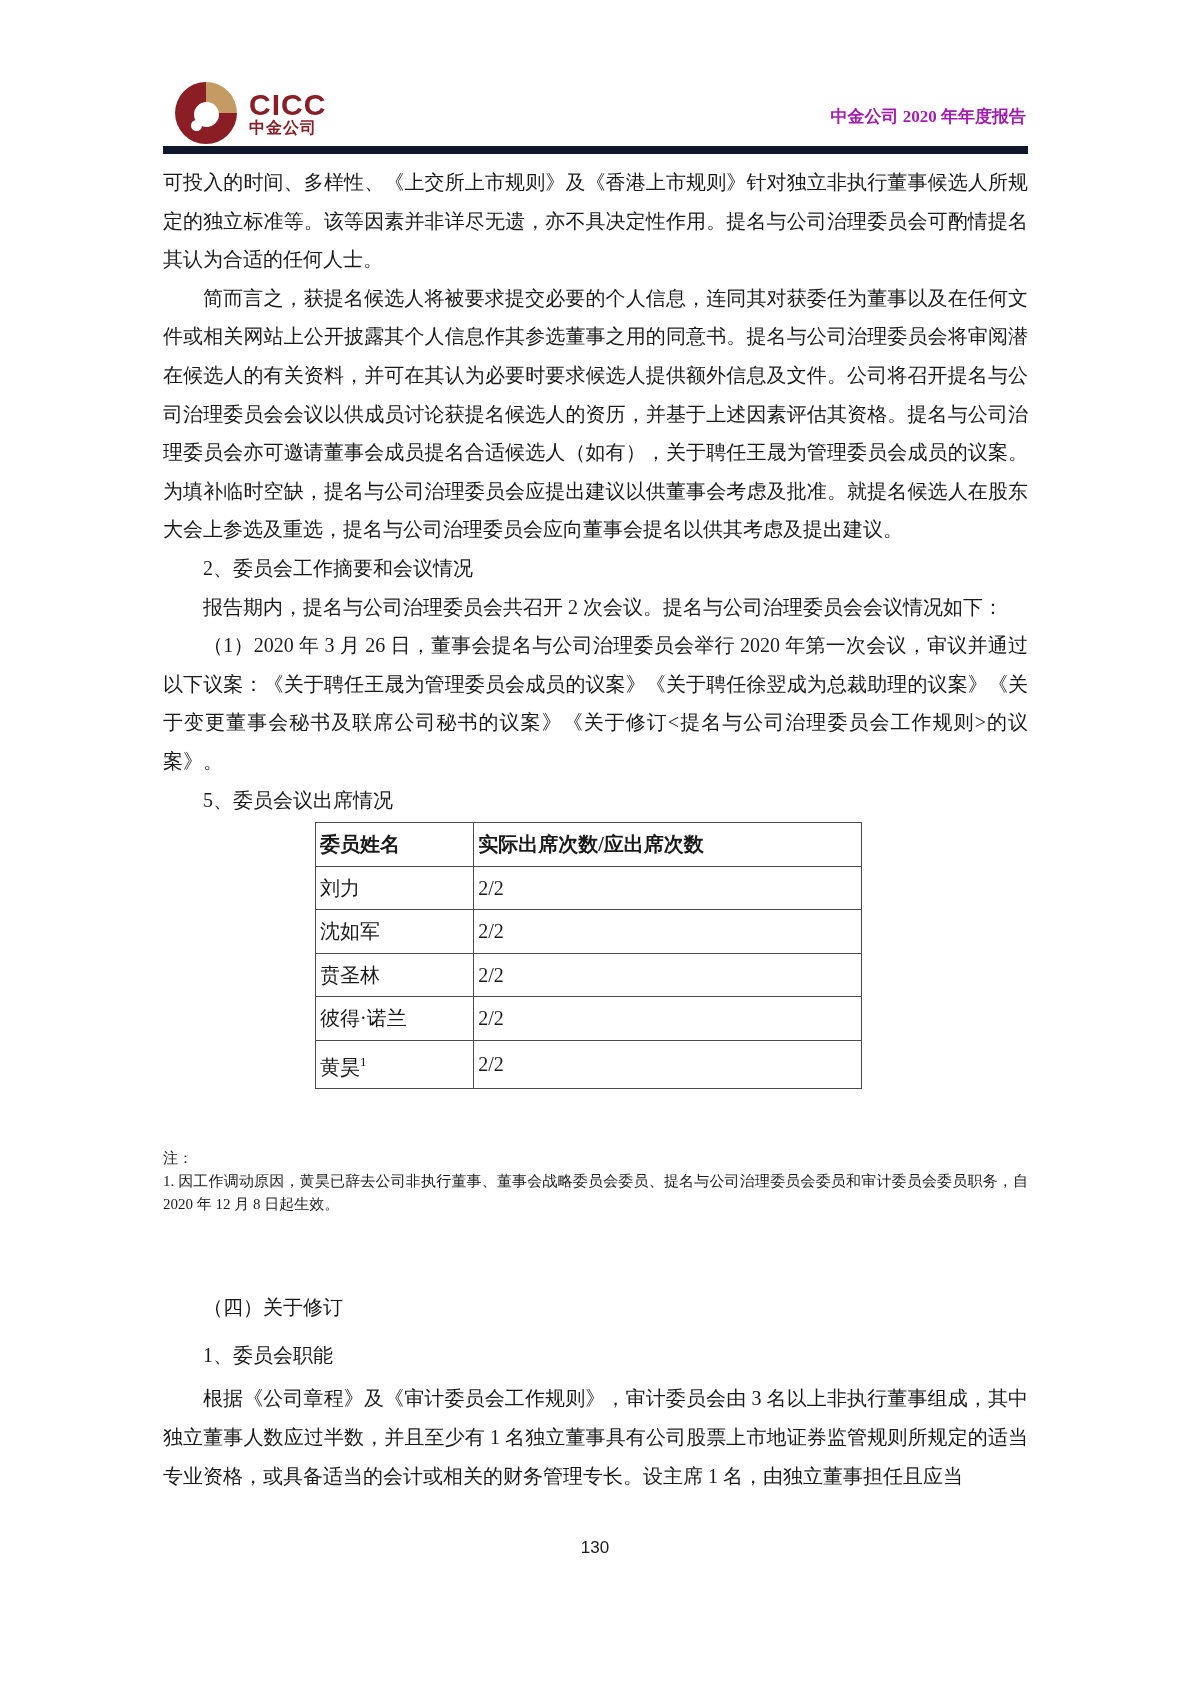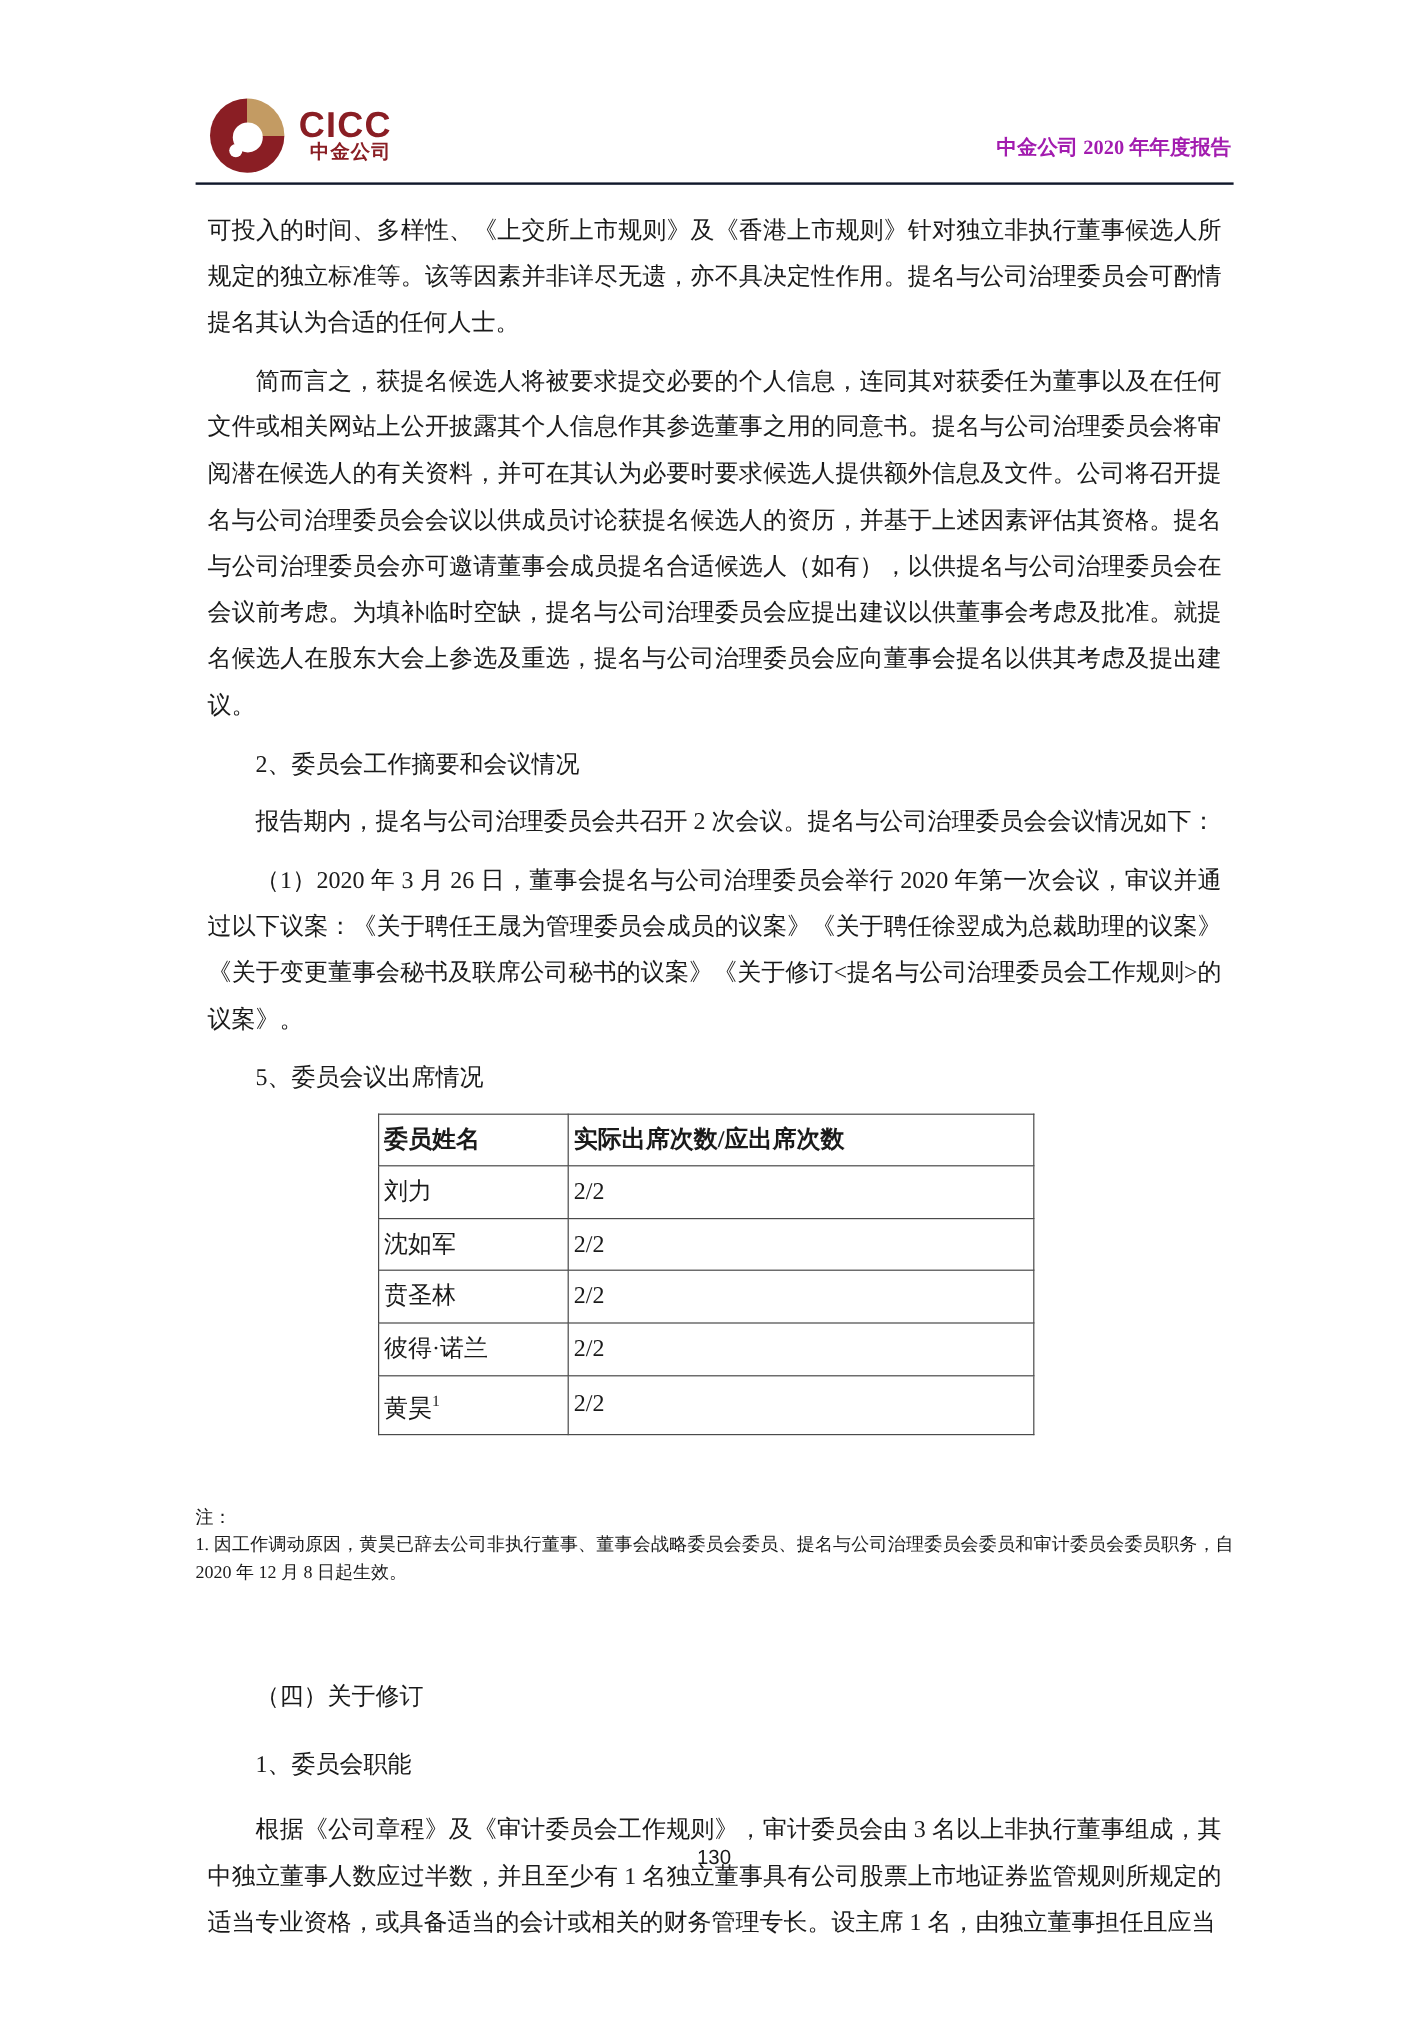--- a/index.html
+++ b/index.html
@@ -13,22 +13,21 @@
     font-family: "Liberation Serif", "DejaVu Serif", serif;
     color: #1a1a1a;
   }
   
   .header {
     position: absolute;
     left: 163px;
     top: 80px;
     width: 865px;
     height: 74px;
-    border-bottom: 2px solid #0f172a;
-    text-align: right;
+    border-bottom: 8px solid #0f172a;
   }
   .logo {
     position: absolute;
     left: 12px;
     top: 2px;
     display: flex;
     align-items: center;
     gap: 12px;
   }
   .logo-mark {
@@ -77,21 +76,21 @@
   
   .content {
     position: absolute;
     left: 163px;
     top: 163px;
     width: 865px;
     font-size: 20px;
     line-height: 38.6px;
     text-align: justify;
   }
-  .content p { margin: 10px; }
+  .content p { margin: 0; }
   .indent { text-indent: 2em; }
   
   .att-table-wrap { margin: 3px 0 0 152px; }
   table.att {
     border-collapse: collapse;
     width: 547px;
     font-size: 20px;
   }
   table.att th, table.att td {
     border: 1px solid #4a4a4a;
@@ -136,21 +135,21 @@
       <div class="logo-text">
         <span class="cicc">CICC</span>
         <span class="cn">中金公司</span>
       </div>
     </div>
     <div class="report-title">中金公司 2020 年年度报告</div>
   </div>
 
   <div class="content">
     <p>可投入的时间、多样性、《上交所上市规则》及《香港上市规则》针对独立非执行董事候选人所规定的独立标准等。该等因素并非详尽无遗，亦不具决定性作用。提名与公司治理委员会可酌情提名其认为合适的任何人士。</p>
-    <p class="indent">简而言之，获提名候选人将被要求提交必要的个人信息，连同其对获委任为董事以及在任何文件或相关网站上公开披露其个人信息作其参选董事之用的同意书。提名与公司治理委员会将审阅潜在候选人的有关资料，并可在其认为必要时要求候选人提供额外信息及文件。公司将召开提名与公司治理委员会会议以供成员讨论获提名候选人的资历，并基于上述因素评估其资格。提名与公司治理委员会亦可邀请董事会成员提名合适候选人（如有），以供提名与公司治理委员会在会议前考虑。为填补临时空缺，提名与公司治理委员会应提出建议以供董事会考虑及批准。就提名候选人在股东大会上参选及重选，提名与公司治理委员会应向董事会提名以供其考虑及提出建议。</p>
+    <p class="indent">简而言之，获提名候选人将被要求提交必要的个人信息，连同其对获委任为董事以及在任何文件或相关网站上公开披露其个人信息作其参选董事之用的同意书。提名与公司治理委员会将审阅潜在候选人的有关资料，并可在其认为必要时要求候选人提供额外信息及文件。公司将召开提名与公司治理委员会会议以供成员讨论获提名候选人的资历，并基于上述因素评估其资格。提名与公司治理委员会亦可邀请董事会成员提名合适候选人（如有），关于聘任王晟为管理委员会成员的议案。为填补临时空缺，提名与公司治理委员会应提出建议以供董事会考虑及批准。就提名候选人在股东大会上参选及重选，提名与公司治理委员会应向董事会提名以供其考虑及提出建议。</p>
     <p class="indent">2、委员会工作摘要和会议情况</p>
     <p class="indent">报告期内，提名与公司治理委员会共召开 2 次会议。提名与公司治理委员会会议情况如下：</p>
     <p class="indent">（1）2020 年 3 月 26 日，董事会提名与公司治理委员会举行 2020 年第一次会议，审议并通过以下议案：《关于聘任王晟为管理委员会成员的议案》《关于聘任徐翌成为总裁助理的议案》《关于变更董事会秘书及联席公司秘书的议案》《关于修订&lt;提名与公司治理委员会工作规则&gt;的议案》。</p>
     <p class="indent">5、委员会议出席情况</p>
 
     <div class="att-table-wrap">
       <table class="att">
         <thead>
           <tr>
             <th>委员姓名</th>

